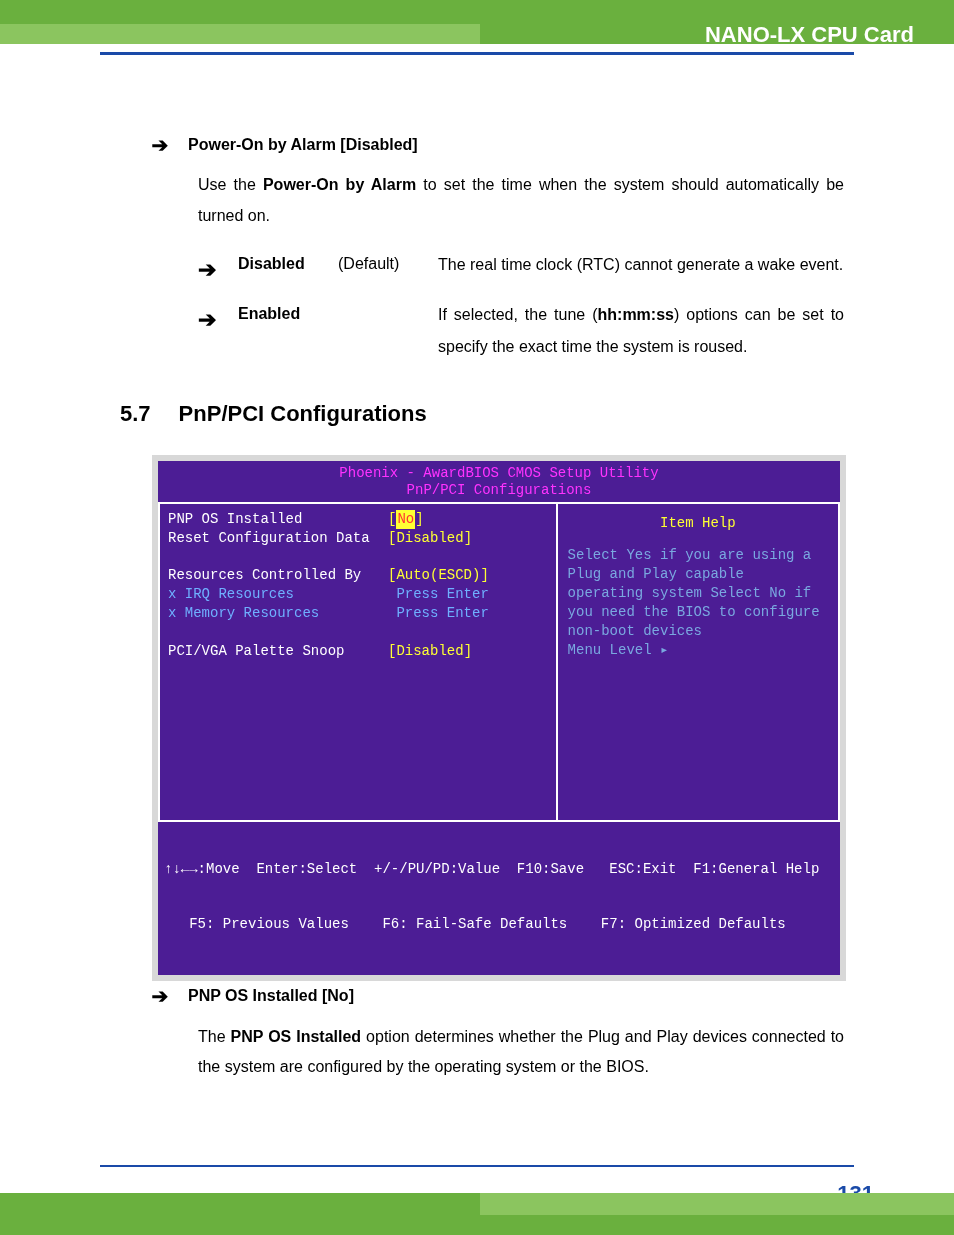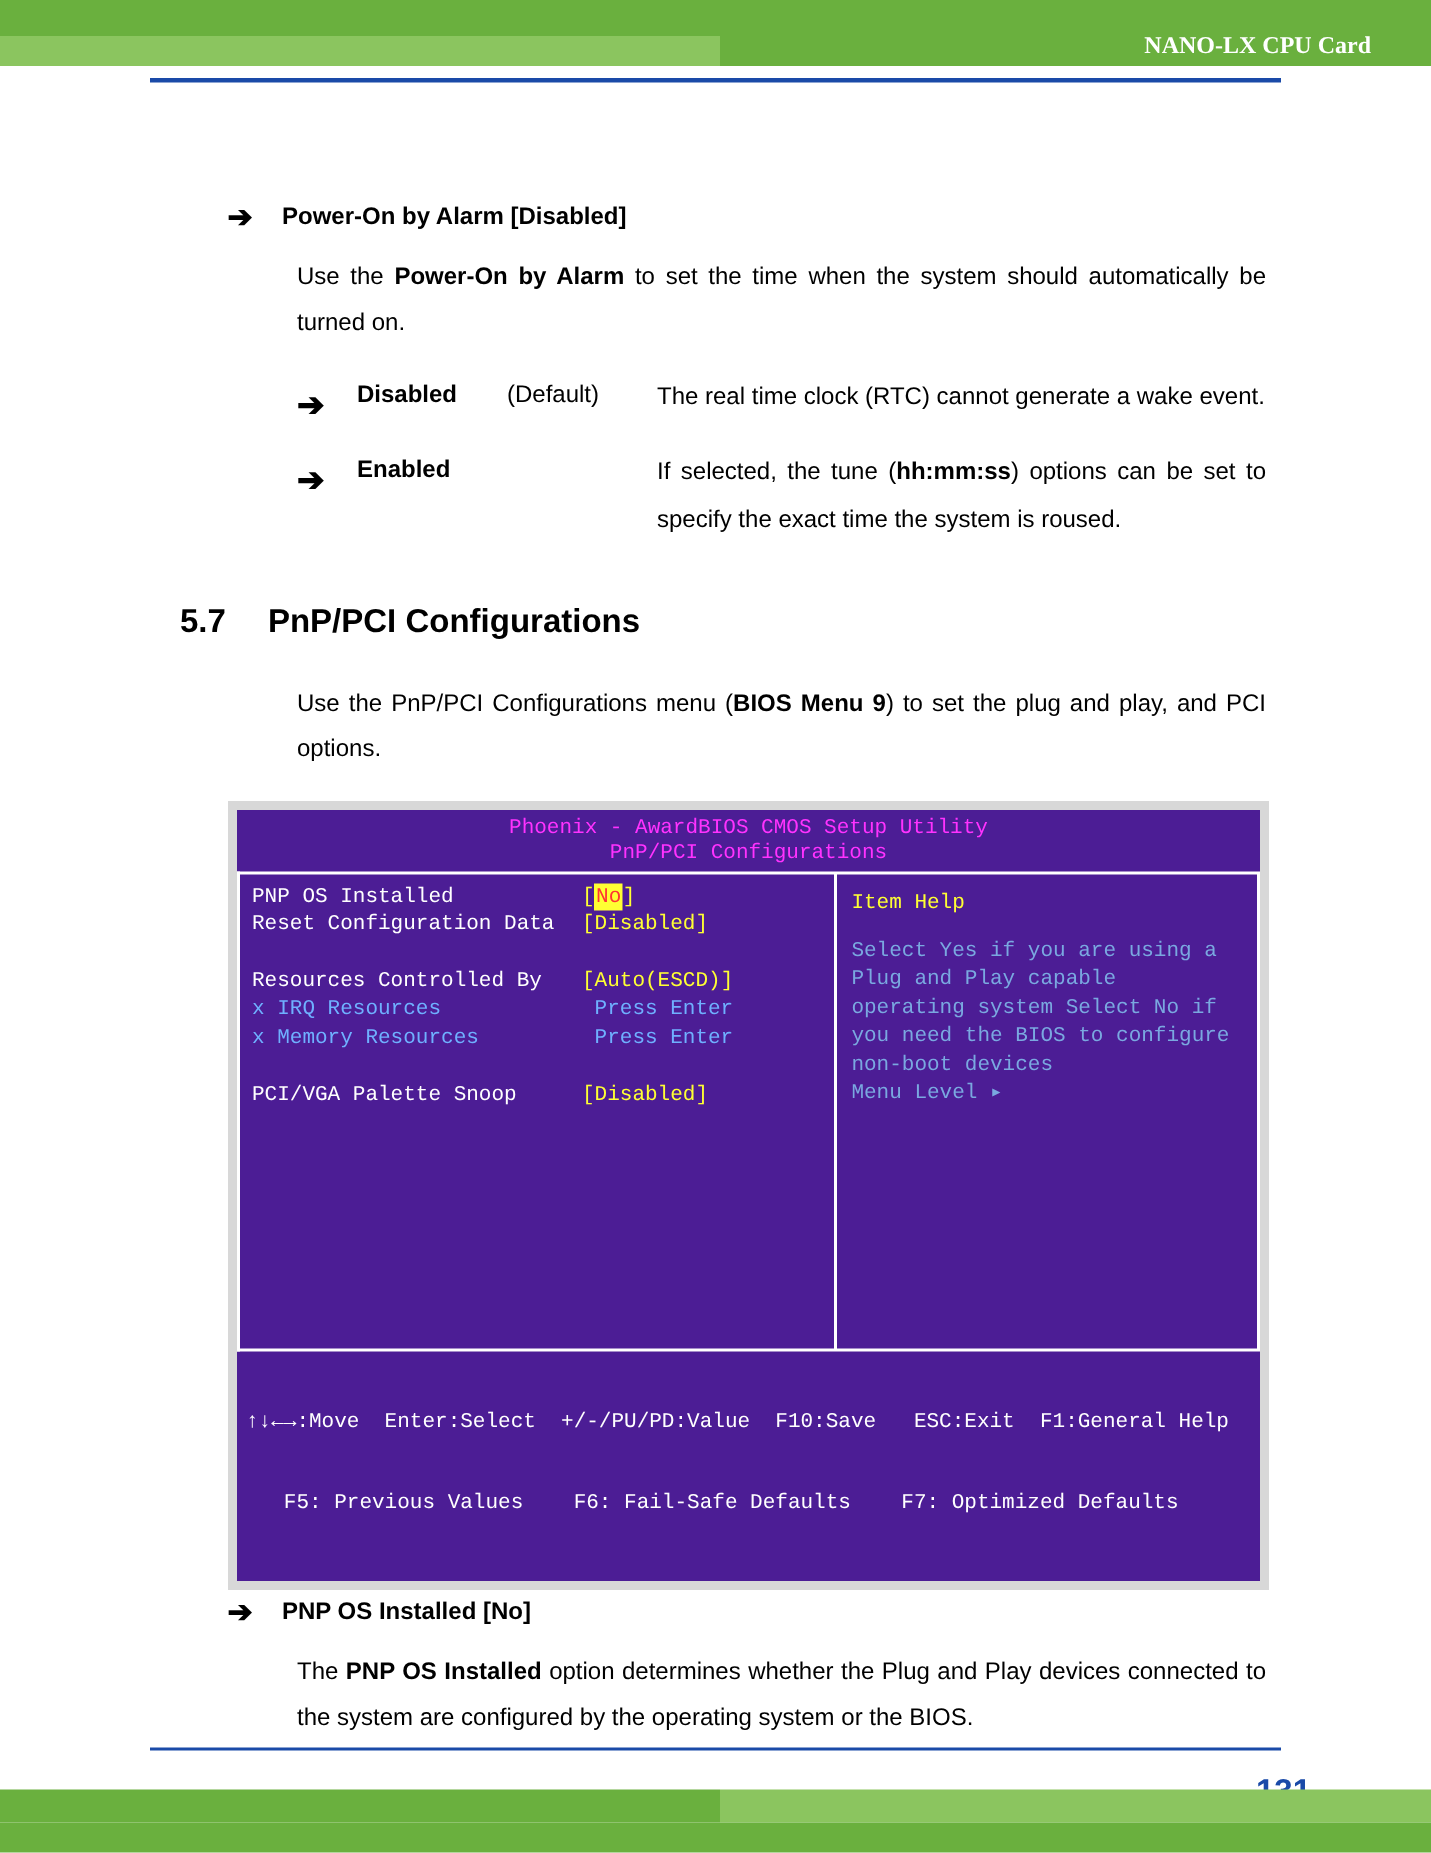--- a/index.html
+++ b/index.html
@@ -12,21 +12,21 @@
     position: relative;
     overflow: hidden;
   }
   
   .hdr { position: relative; height: 58px; }
   .hdr-green-top { position:absolute; left:0; top:0; right:0; height:24px; background:#6ab03e; }
   .hdr-green-left{ position:absolute; left:0; top:24px; width:480px; height:20px; background:#8bc55f; }
   .hdr-green-right{position:absolute; right:0; top:24px; left:480px; height:20px; background:#6ab03e; }
   .hdr-title{
     position:absolute; right:40px; top:22px;
-    color:#fff; font-weight:bold; font-size:16px;font-family:Liberation Serif, serif;
+    color:#fff; font-weight:bold; font-size:22px;
   }
   .hdr-rule{
     position:absolute; left:100px; right:100px; top:52px; height:3px; background:#1a4aa8;
   }
   
   .ftr { position:absolute; left:0; bottom:0; right:0; height:70px; }
   .ftr-rule{ position:absolute; left:100px; right:100px; top:0; height:2px; background:#1a4aa8;}
   .ftr-green-bottom{ position:absolute; left:0; right:0; bottom:0; height:20px; background:#6ab03e;}
   .ftr-green-right{ position:absolute; right:0; bottom:20px; left:480px; height:22px; background:#8bc55f;}
   .ftr-green-left { position:absolute; left:0;  bottom:20px; width:480px; height:22px; background:#6ab03e;}
@@ -68,21 +68,21 @@
     padding:6px 10px 6px 8px; position:relative;
   }
   .bios-right{
     flex:1; border:2px solid #fff; padding:6px 10px;
   }
   .bios-line{ display:flex; white-space:pre; line-height:1.35;}
   .bios-label{ width:220px; }
   .yellow{ color:#ffff33;}
   .red-inv{ color:#ff3333; background:#ffff33; padding:0 1px;}
   .disabled-x{ color:#6fb0ff; }
-  .hdr-item{ color:#ffff33; text-align:left; margin-bottom:10px;}
+  .hdr-item{ color:#ffff33; text-align:center; margin-bottom:10px;}
   .help-txt{ color:#7aa8e0; line-height:1.35;}
   .bios-foot{
     border-top:0; color:#fff; padding:2px 6px 6px;
     line-height:1.3; white-space:pre;
   }
 </style>
 </head>
 <body>
 
 <div class="hdr">
@@ -117,23 +117,20 @@
       <span class="opt-desc">
         <span>If selected, the tune (</span><span class="bold">hh:mm:ss</span><span>) options can be set to specify the exact time the system is roused.</span>
       </span>
     </div>
   </div>
 
   <div class="section-head">
     <span class="section-num">5.7</span>
     <span class="section-title">PnP/PCI Configurations</span>
   </div>
-  <p class="indent-body">
-    <span>Use the PnP/PCI Configurations menu (</span><span class="bold">BIOS Menu 9</span><span>) to set the plug and play, and PCI options.</span>
-  </p>
 
   <div class="bios">
     <div class="bios-header">
       <div>Phoenix - AwardBIOS CMOS Setup Utility</div>
       <div>PnP/PCI Configurations</div>
     </div>
     <div class="bios-body">
       <div class="bios-left" id="bios-left">
           <div class="bios-line"><span class="bios-label">PNP OS Installed          </span><span class="yellow">[</span><span class="red-inv">No</span><span class="yellow">]</span></div>
           <div class="bios-line"><span class="bios-label">Reset Configuration Data  </span><span class="yellow">[</span><span class="yellow">Disabled</span><span class="yellow">]</span></div>

